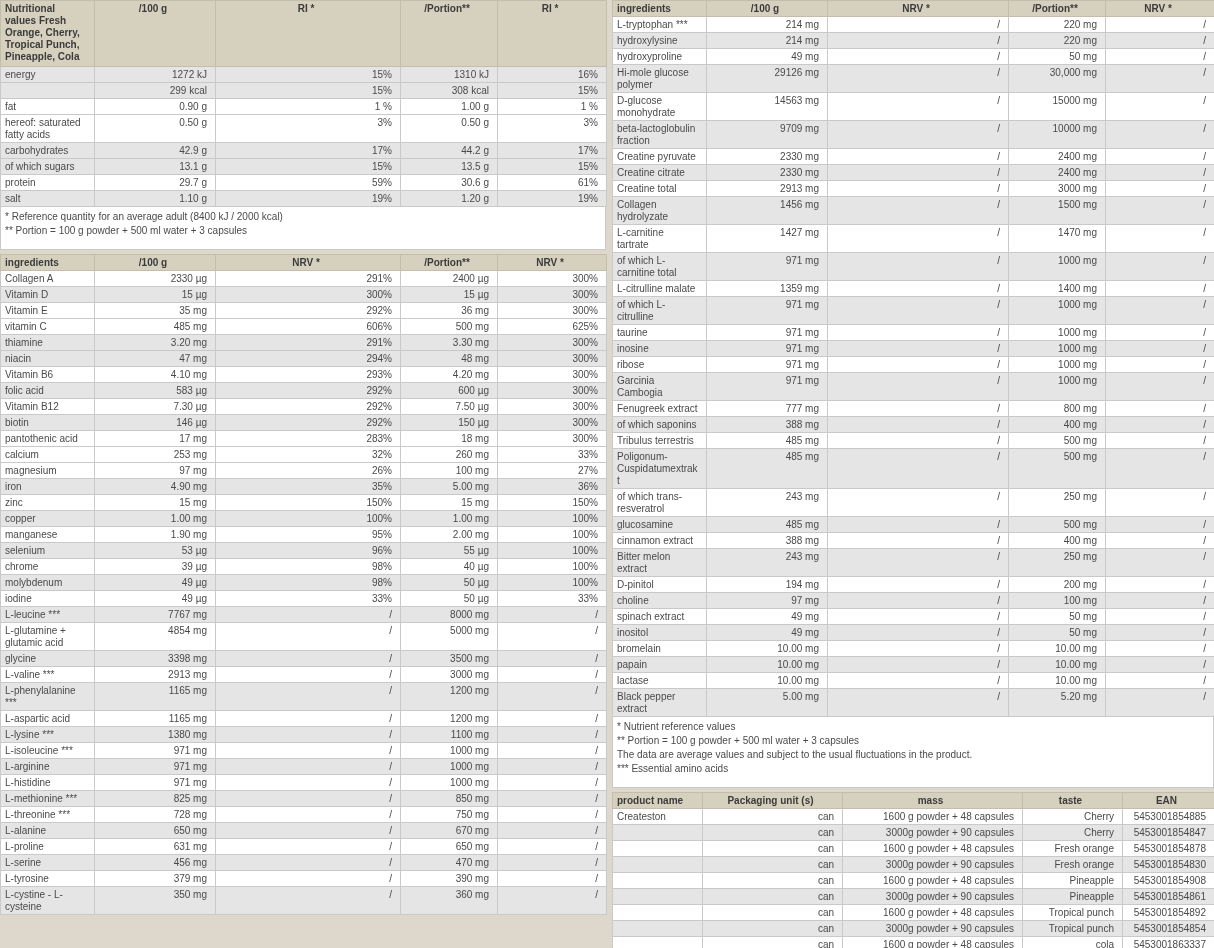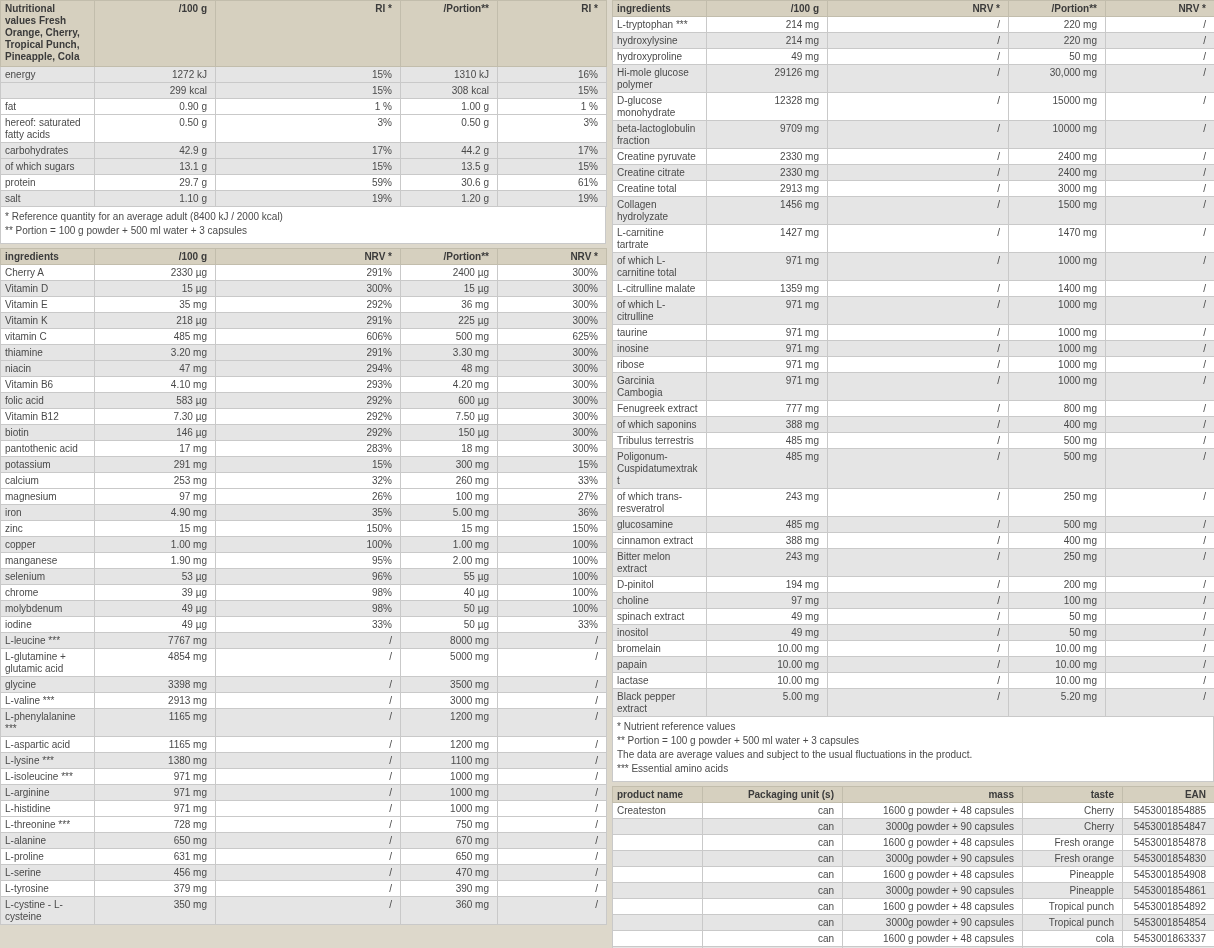--- a/index.html
+++ b/index.html
@@ -20,30 +20,29 @@
     line-height:12px;
     padding:2px 8px 1px 4px;
     overflow:hidden;
     word-wrap:break-word;
   }
   th{
     background:#d6d0bf;
     border-color:#c2bdac;
     color:#3b3b3b;
     font-weight:bold;
-    text-align:right;
   }
   th:first-child{text-align:left;}
   td{text-align:right;background:#fff;}
   td:first-child{text-align:left;padding-left:4px;}
   tr.shaded td{background:#e5e5e5;}
   .footnotes{
     background:#fff;
     border:1px solid #c9c9c9;border-top:none;
-    padding:3px 4px 5px 4px;
+    padding:3px 4px 11px 4px;
   }
   .footnotes div{line-height:14px;}
   .tablegap{height:4px;}
 </style>
 </head>
 <body>
 
 <div class="sheet">
   <div class="col col-left">
     <div id="nutrition-table">
@@ -142,45 +141,38 @@
             <tr>
               <th>ingredients</th>
               <th>/100 g</th>
               <th>NRV *</th>
               <th>/Portion**</th>
               <th>NRV *</th>
             </tr>
           </thead>
           <tbody>
             <tr>
-              <td>Cherry A</td>
+              <td>Collagen A</td>
               <td>2330 µg</td>
               <td>291%</td>
               <td>2400 µg</td>
               <td>300%</td>
             </tr>
             <tr class="shaded">
               <td>Vitamin D</td>
               <td>15 µg</td>
               <td>300%</td>
               <td>15 µg</td>
               <td>300%</td>
             </tr>
             <tr>
               <td>Vitamin E</td>
               <td>35 mg</td>
               <td>292%</td>
               <td>36 mg</td>
-              <td>300%</td>
-            </tr>
-            <tr class="shaded">
-              <td>Vitamin K</td>
-              <td>218 µg</td>
-              <td>291%</td>
-              <td>225 µg</td>
               <td>300%</td>
             </tr>
             <tr>
               <td>vitamin C</td>
               <td>485 mg</td>
               <td>606%</td>
               <td>500 mg</td>
               <td>625%</td>
             </tr>
             <tr class="shaded">
@@ -225,27 +217,20 @@
               <td>150 µg</td>
               <td>300%</td>
             </tr>
             <tr>
               <td>pantothenic acid</td>
               <td>17 mg</td>
               <td>283%</td>
               <td>18 mg</td>
               <td>300%</td>
             </tr>
-            <tr class="shaded">
-              <td>potassium</td>
-              <td>291 mg</td>
-              <td>15%</td>
-              <td>300 mg</td>
-              <td>15%</td>
-            </tr>
             <tr>
               <td>calcium</td>
               <td>253 mg</td>
               <td>32%</td>
               <td>260 mg</td>
               <td>33%</td>
             </tr>
             <tr>
               <td>magnesium</td>
               <td>97 mg</td>
@@ -370,20 +355,27 @@
               <td>971 mg</td>
               <td>/</td>
               <td>1000 mg</td>
               <td>/</td>
             </tr>
             <tr>
               <td>L-histidine</td>
               <td>971 mg</td>
               <td>/</td>
               <td>1000 mg</td>
+              <td>/</td>
+            </tr>
+            <tr class="shaded">
+              <td>L-methionine ***</td>
+              <td>825 mg</td>
+              <td>/</td>
+              <td>850 mg</td>
               <td>/</td>
             </tr>
             <tr>
               <td>L-threonine ***</td>
               <td>728 mg</td>
               <td>/</td>
               <td>750 mg</td>
               <td>/</td>
             </tr>
             <tr class="shaded">
@@ -468,21 +460,21 @@
             </tr>
             <tr class="shaded">
               <td>Hi-mole glucose polymer</td>
               <td>29126 mg</td>
               <td>/</td>
               <td>30,000 mg</td>
               <td>/</td>
             </tr>
             <tr>
               <td>D-glucose monohydrate</td>
-              <td>12328 mg</td>
+              <td>14563 mg</td>
               <td>/</td>
               <td>15000 mg</td>
               <td>/</td>
             </tr>
             <tr class="shaded">
               <td>beta-lactoglobulin fraction</td>
               <td>9709 mg</td>
               <td>/</td>
               <td>10000 mg</td>
               <td>/</td>

